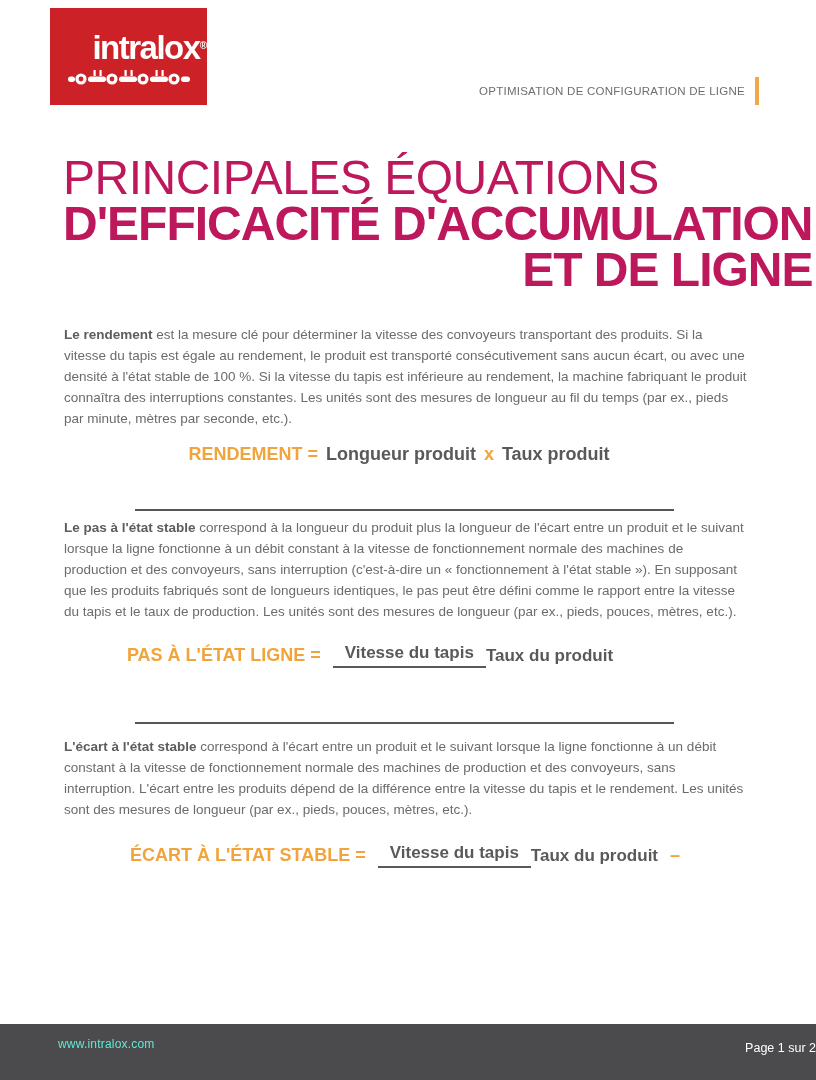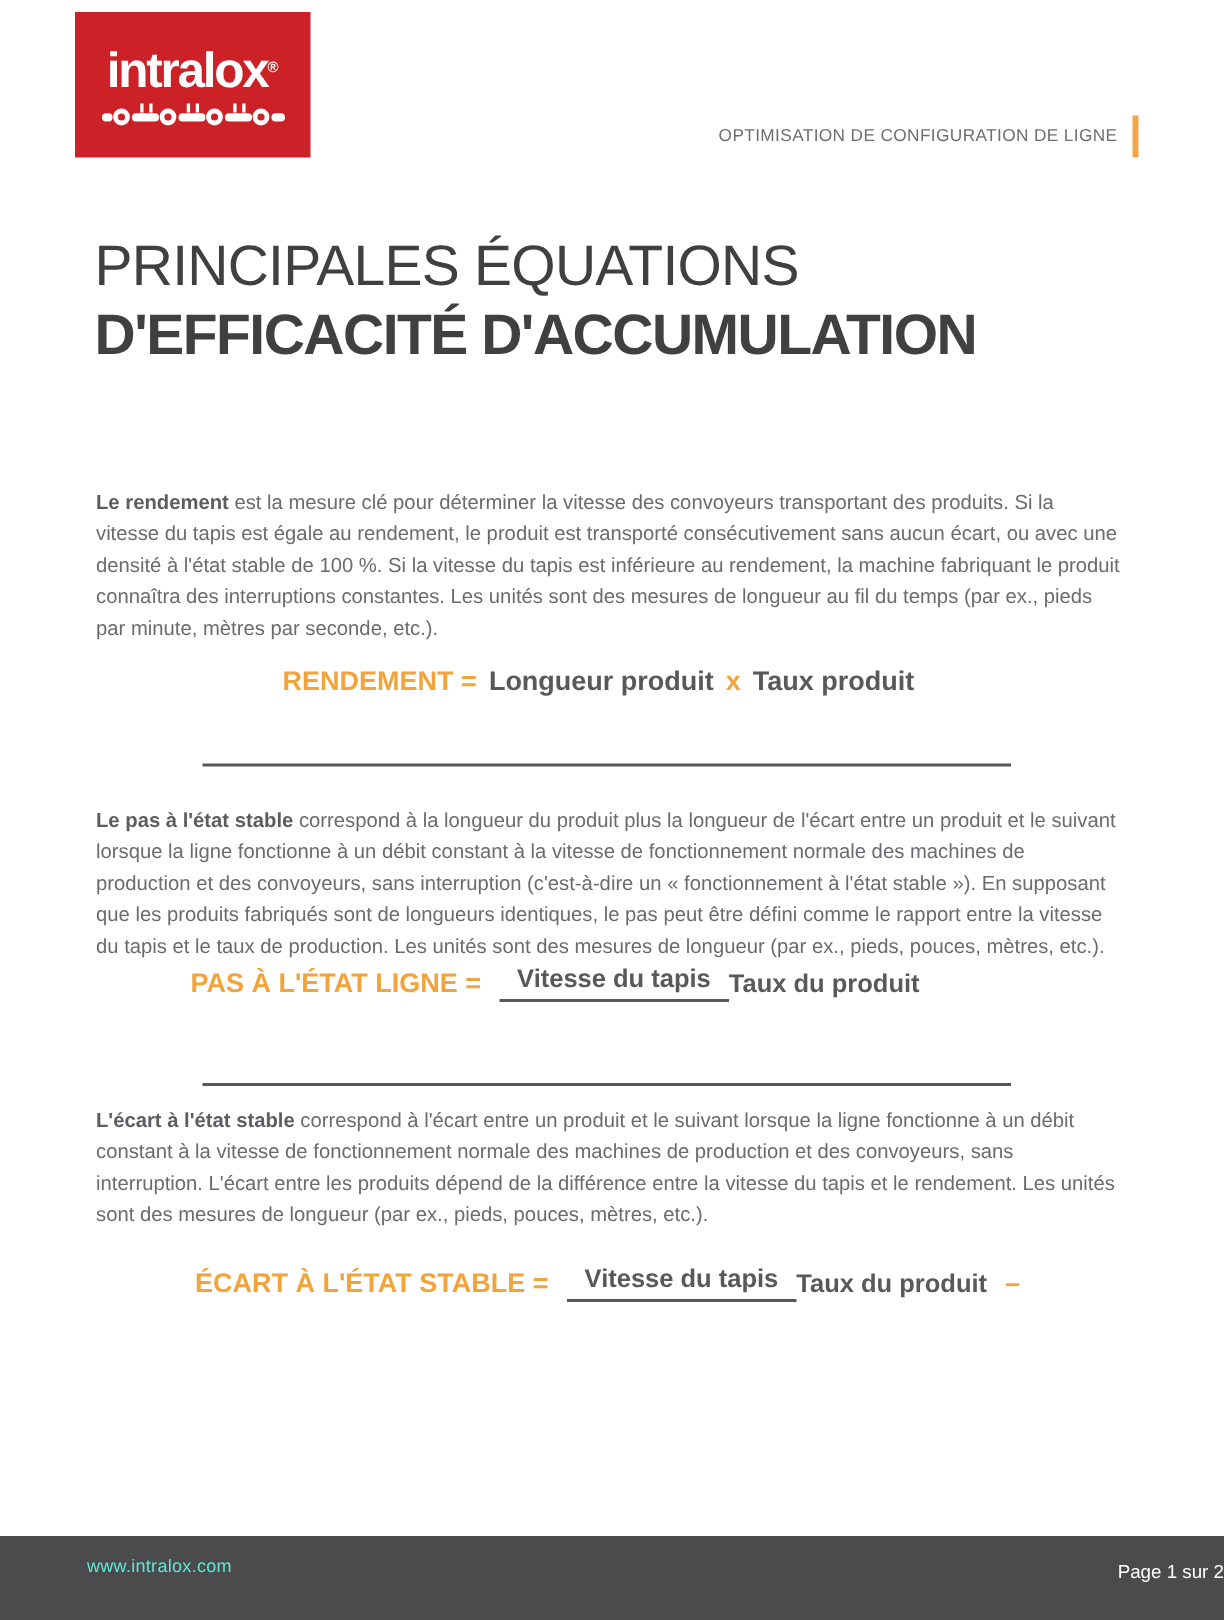--- a/index.html
+++ b/index.html
@@ -10,56 +10,56 @@
     font-family:"Liberation Sans", sans-serif;
     overflow:hidden;
     margin:0 auto;
   }
   
   .logo{
     position:absolute;left:50px;top:8px;
     width:157px;height:97px;
     background:#cb2127;
     color:#ffffff;
-    text-align:center;
+    text-align:right;
   }
   .logo-word{
     margin-top:21px;
     font-size:33px;font-weight:bold;letter-spacing:-1.5px;
     line-height:33px;white-space:nowrap;
   }
   .logo-word .reg{font-size:10px;vertical-align:10px;letter-spacing:0;}
   .chain{display:block;margin:3px auto 0 auto;}
   .tagline{
     position:absolute;top:77px;right:57px;
     display:flex;align-items:center;gap:10px;
   }
   .tagline-text{
     font-size:11.5px;color:#6d6e71;letter-spacing:.25px;
     white-space:nowrap;
   }
   .accent-bar{width:4px;height:28px;background:#f0a64b;}
   
   h1{
     position:absolute;left:63px;top:155px;margin:0;
-    color:#404040;
-    font-size:38px;line-height:46px;
+    color:#be185d;
+    font-size:48px;line-height:46px;
     font-weight:normal;
   }
   h1 span{display:block;white-space:nowrap;}
   .t-light{font-weight:normal;letter-spacing:-.5px;}
   .t-bold{font-weight:bold;letter-spacing:-1px;text-align:right;}
   
   .para{
     position:absolute;left:64px;width:684px;margin:0;
     font-size:13.5px;line-height:21px;color:#6a6b6e;
   }
   .para b{color:#5c5d60;}
   .p1{top:324px;}
-  .p2{top:517px;margin-top:19px;}
+  .p2{top:517px;}
   .p3{top:736px;}
   
   .eq{
     position:absolute;left:0;width:816px;
     display:flex;justify-content:center;align-items:center;
     font-weight:bold;font-size:18px;color:#58595b;
     white-space:nowrap;
   }
   .eq1{top:444px;gap:8px;transform:translateX(-9px);}
   .eq2{top:642px;gap:12px;transform:translateX(-38px);}
@@ -128,20 +128,21 @@
   </div>
 
   <div class="tagline">
     <span class="tagline-text">OPTIMISATION DE CONFIGURATION DE LIGNE</span>
     <span class="accent-bar"></span>
   </div>
 
   <h1>
     <span class="t-light">PRINCIPALES ÉQUATIONS</span>
     <span class="t-bold">D'EFFICACITÉ D'ACCUMULATION</span>
+    <span class="t-bold">ET DE LIGNE</span>
   </h1>
 
   <p class="para p1"><b>Le rendement</b><span> est la mesure clé pour déterminer la vitesse des convoyeurs transportant des produits. Si la vitesse du tapis est égale au rendement, le produit est transporté consécutivement sans aucun écart, ou avec une densité à l'état stable de 100 %. Si la vitesse du tapis est inférieure au rendement, la machine fabriquant le produit connaîtra des interruptions constantes. Les unités sont des mesures de longueur au fil du temps (par ex., pieds par minute, mètres par seconde, etc.).</span></p>
 
   <div class="eq eq1">
     <span class="eq-label">RENDEMENT =</span>
     <span class="eq-dark">Longueur produit</span>
     <span class="eq-op">x</span>
     <span class="eq-dark">Taux produit</span>
   </div>

